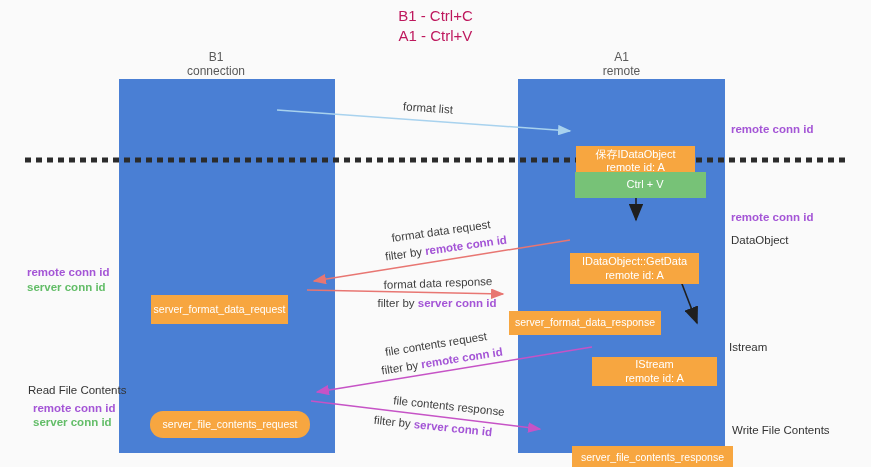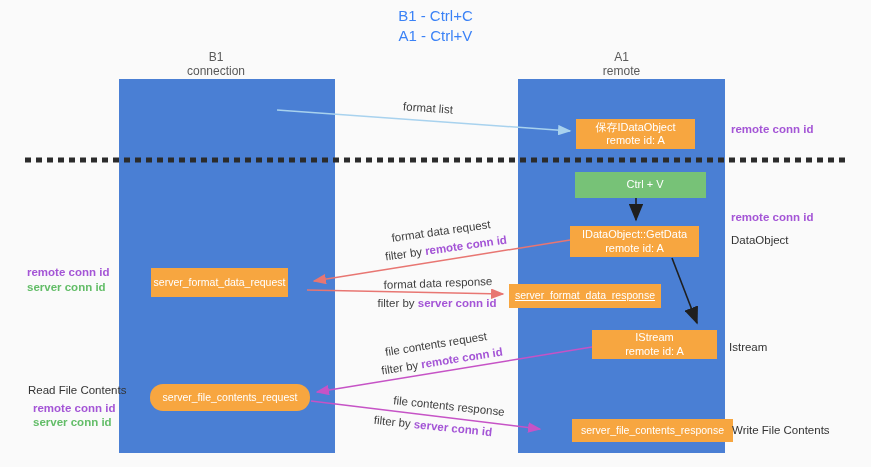--- a/index.html
+++ b/index.html
@@ -1,27 +1,27 @@
 <!DOCTYPE html>
 <html><head>
 <meta charset="utf-8">
 <style>
   html,body{margin:0;padding:0;background:#fafafa;}
   .canvas{
     position:relative;width:871px;height:467px;background:#fafafa;
     font-family:"Liberation Sans",sans-serif;overflow:hidden;
   }
   .title{position:absolute;left:0;top:6px;width:100%;text-align:center;
-    font-size:15px;color:#3b82f6;line-height:20px;}
+    font-size:15px;color:#be185d;line-height:20px;}
   .col-header{position:absolute;text-align:center;font-size:12px;color:#595959;line-height:14px;}
   .column{position:absolute;background:#4a7fd4;}
   .arrow-layer{position:absolute;left:0;top:0;width:871px;height:467px;pointer-events:none;}
   .box{position:absolute;display:flex;flex-direction:column;align-items:center;justify-content:center;
     color:#ffffff;text-align:center;font-size:11px;line-height:13.5px;white-space:nowrap;}
-  .box.orange{background:#f7a640;}
+  .box.orange{background:#f7a640;margin-top:27px;}
   .box.green{background:#77c277;}
   .box.small{font-size:10.5px;}
   .edge-label{position:absolute;font-size:11.5px;color:#404040;white-space:nowrap;}
   .side-label{position:absolute;font-size:11.5px;color:#333333;white-space:nowrap;}
   .conn-purple{color:#a455d6;font-weight:bold;}
   .conn-green{color:#63bd68;font-weight:bold;}
 </style>
 </head>
 <body>
 
@@ -89,21 +89,21 @@
 
   <div class="box orange" style="left:570px;top:226px;width:129px;height:31px;">
     <div>IDataObject::GetData</div>
     <div>remote id: A</div>
   </div>
 
   <div class="box orange small" style="left:151px;top:268px;width:137px;height:29px;">
     <div>server_format_data_request</div>
   </div>
 
-  <div class="box orange small" style="left:509px;top:284px;width:152px;height:24px;text-decoration:underline;">
+  <div class="box orange small" style="left:509px;top:284px;width:152px;height:24px;">
     <div>server_format_data_response</div>
   </div>
 
   <div class="box orange" style="left:592px;top:330px;width:125px;height:29px;">
     <div>IStream</div>
     <div>remote id: A</div>
   </div>
 
   <div class="box orange small" style="left:150px;top:384px;width:160px;height:27px;border-radius:13px;">
     <div>server_file_contents_request</div>

